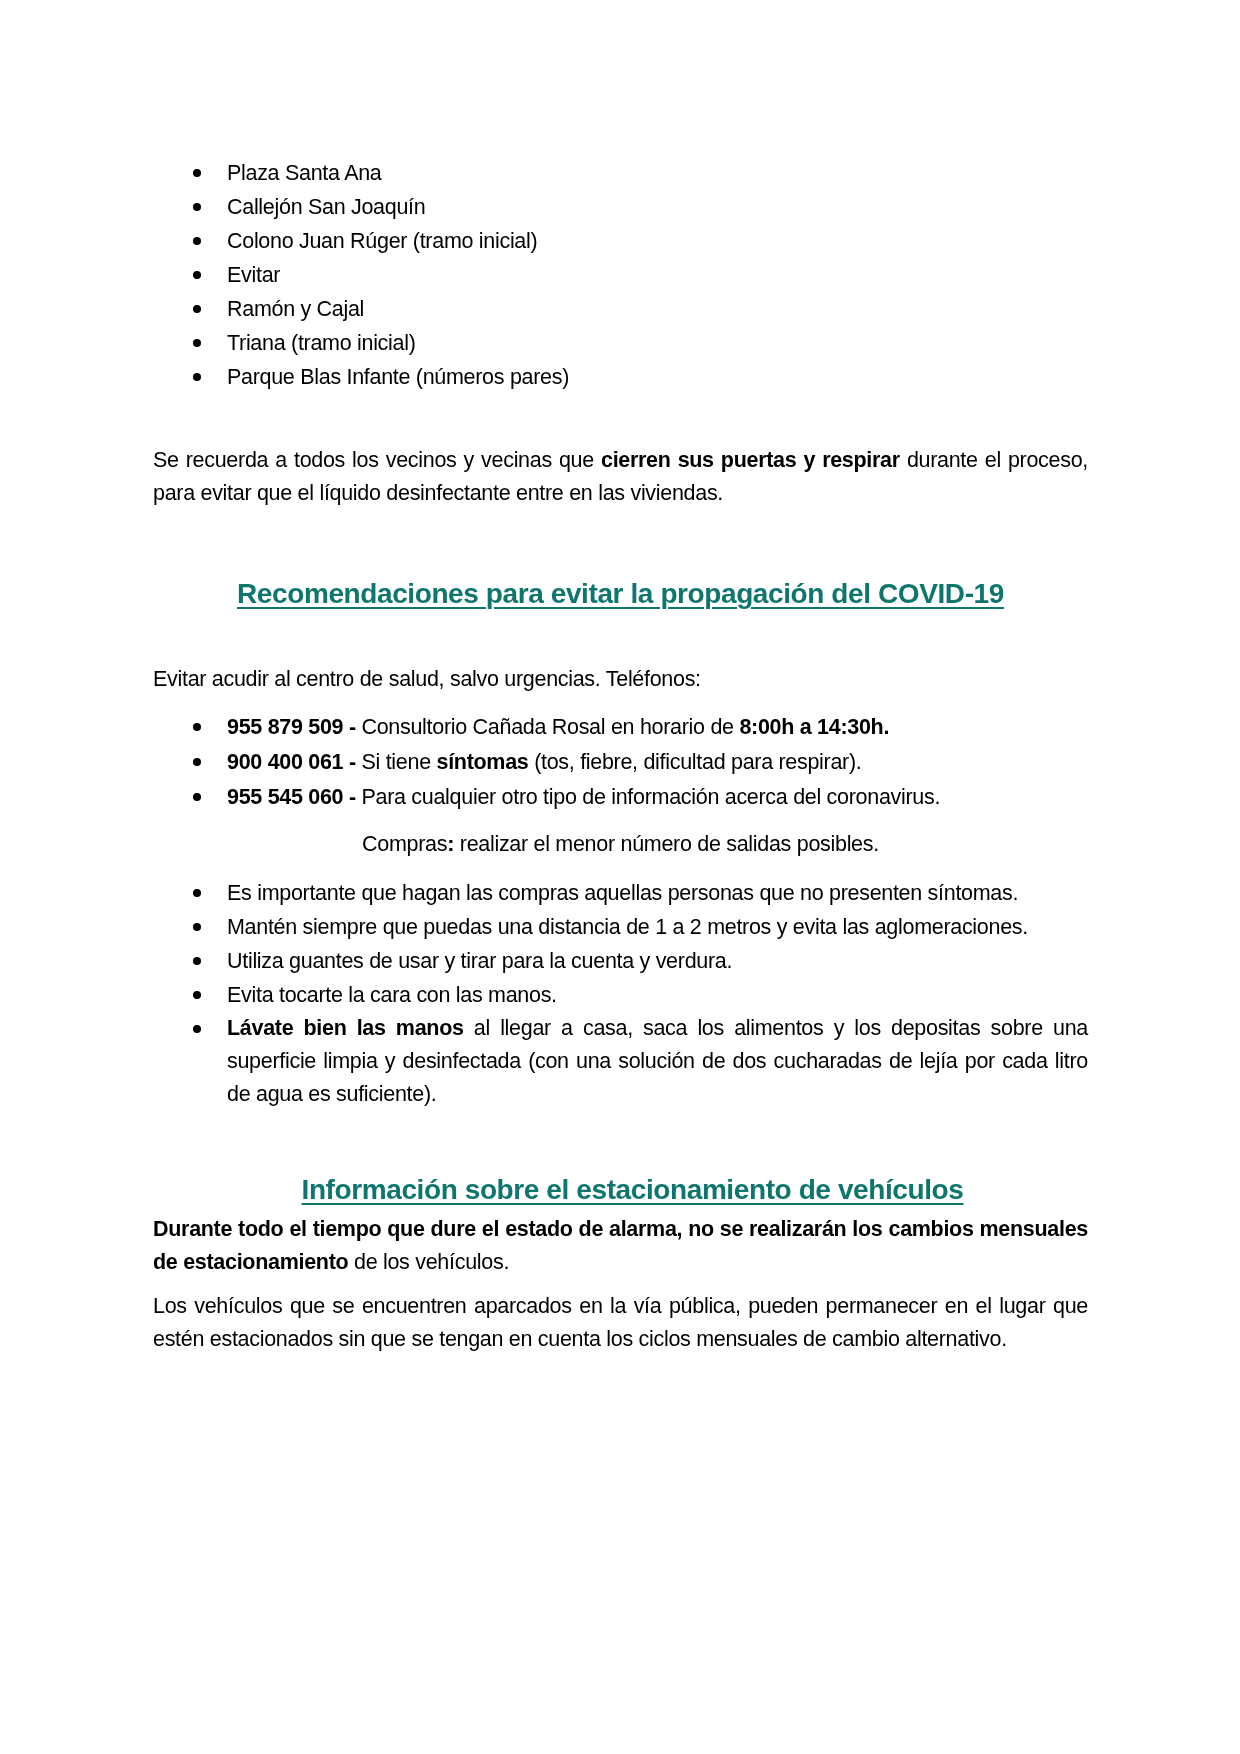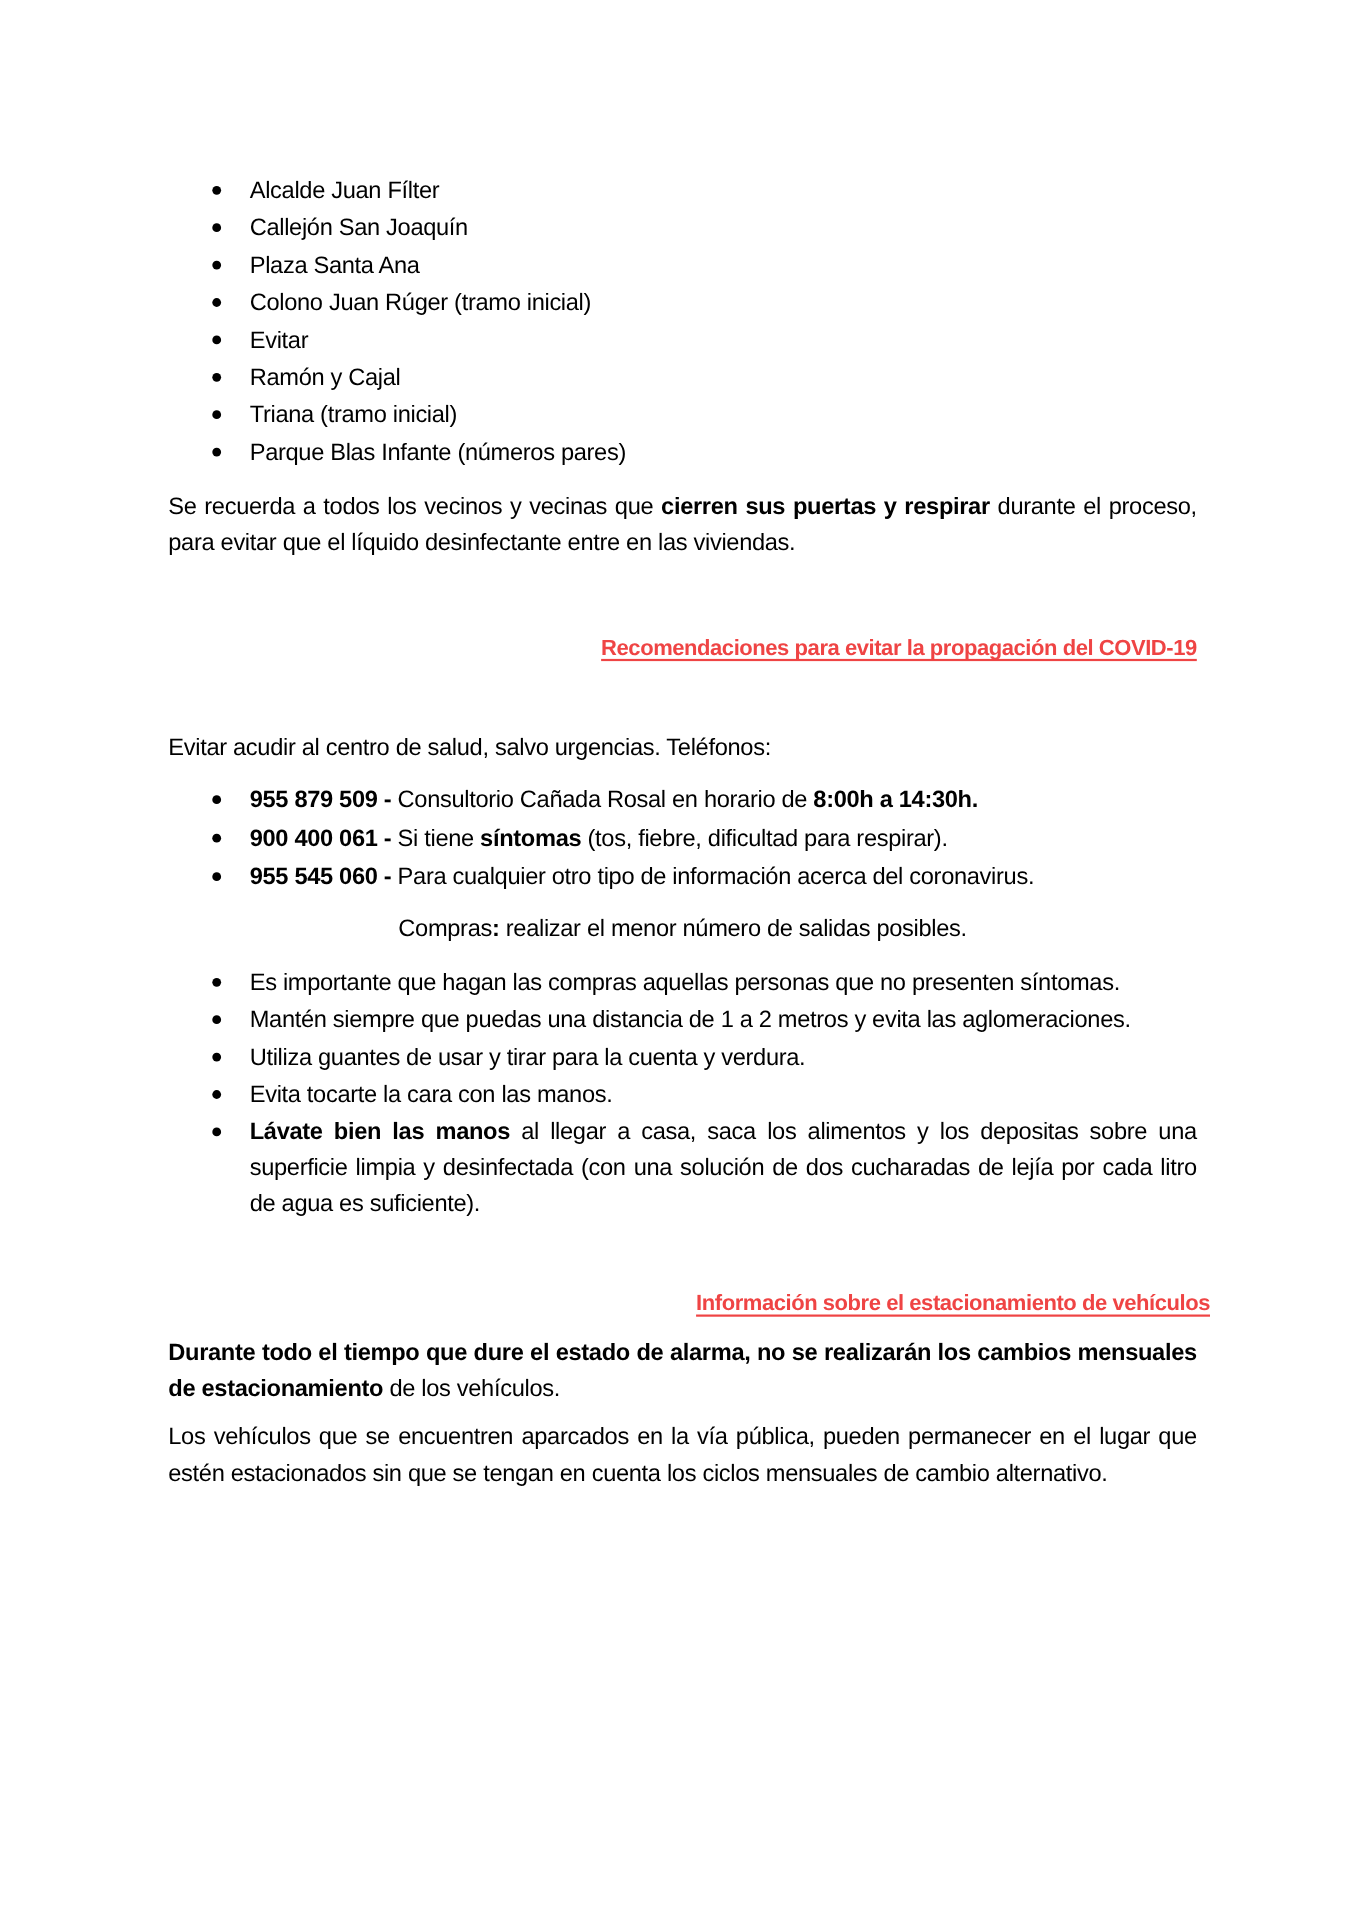--- a/index.html
+++ b/index.html
@@ -44,24 +44,24 @@
       top: 13px;
       width: 8px;
       height: 8px;
       border-radius: 50%;
       background: #000;
     }
     .para {
       text-align: justify;
     }
     .heading {
-      text-align: right;
+      text-align: center;
       font-weight: bold;
-      font-size: 20px;
-      color: #ef4444;
+      font-size: 28px;
+      color: #0f766e;
       text-decoration: underline;
       text-decoration-thickness: 2px;
       text-underline-offset: 4px;
       letter-spacing: -0.4px;
     }
     .underline {
       text-underline-offset: 3px;
     }
     b { font-weight: bold; }
 
@@ -79,23 +79,22 @@
     #h-parking { position: absolute; top: 1162px; left: 0; width: 935px; }
     #p-parking1 { position: absolute; top: 1213px; left: 0; width: 935px; }
     #p-parking2 { position: absolute; top: 1290px; left: 0; width: 935px; }
   </style>
 </head>
 <body>
 
 <div class="page">
 
   <ul class="bullets" id="streets">
-    <li><span class="bullet"></span><span>Alcalde Juan Fílter</span></li>
+    <li><span class="bullet"></span><span>Plaza Santa Ana</span></li>
     <li><span class="bullet"></span><span>Callejón San Joaquín</span></li>
-    <li><span class="bullet"></span><span>Plaza Santa Ana</span></li>
     <li><span class="bullet"></span><span>Colono Juan Rúger (tramo inicial)</span></li>
     <li><span class="bullet"></span><span>Evitar</span></li>
     <li><span class="bullet"></span><span>Ramón y Cajal</span></li>
     <li><span class="bullet"></span><span>Triana (tramo inicial)</span></li>
     <li><span class="bullet"></span><span>Parque Blas Infante (números pares)</span></li>
   </ul>
 
   <p class="text para" id="p-close" style="margin:0;">
     <span>Se recuerda a todos los vecinos y vecinas que </span><b>cierren sus puertas y respirar</b><span> durante el proceso, para evitar que el líquido desinfectante entre en las viviendas.</span>
   </p>

